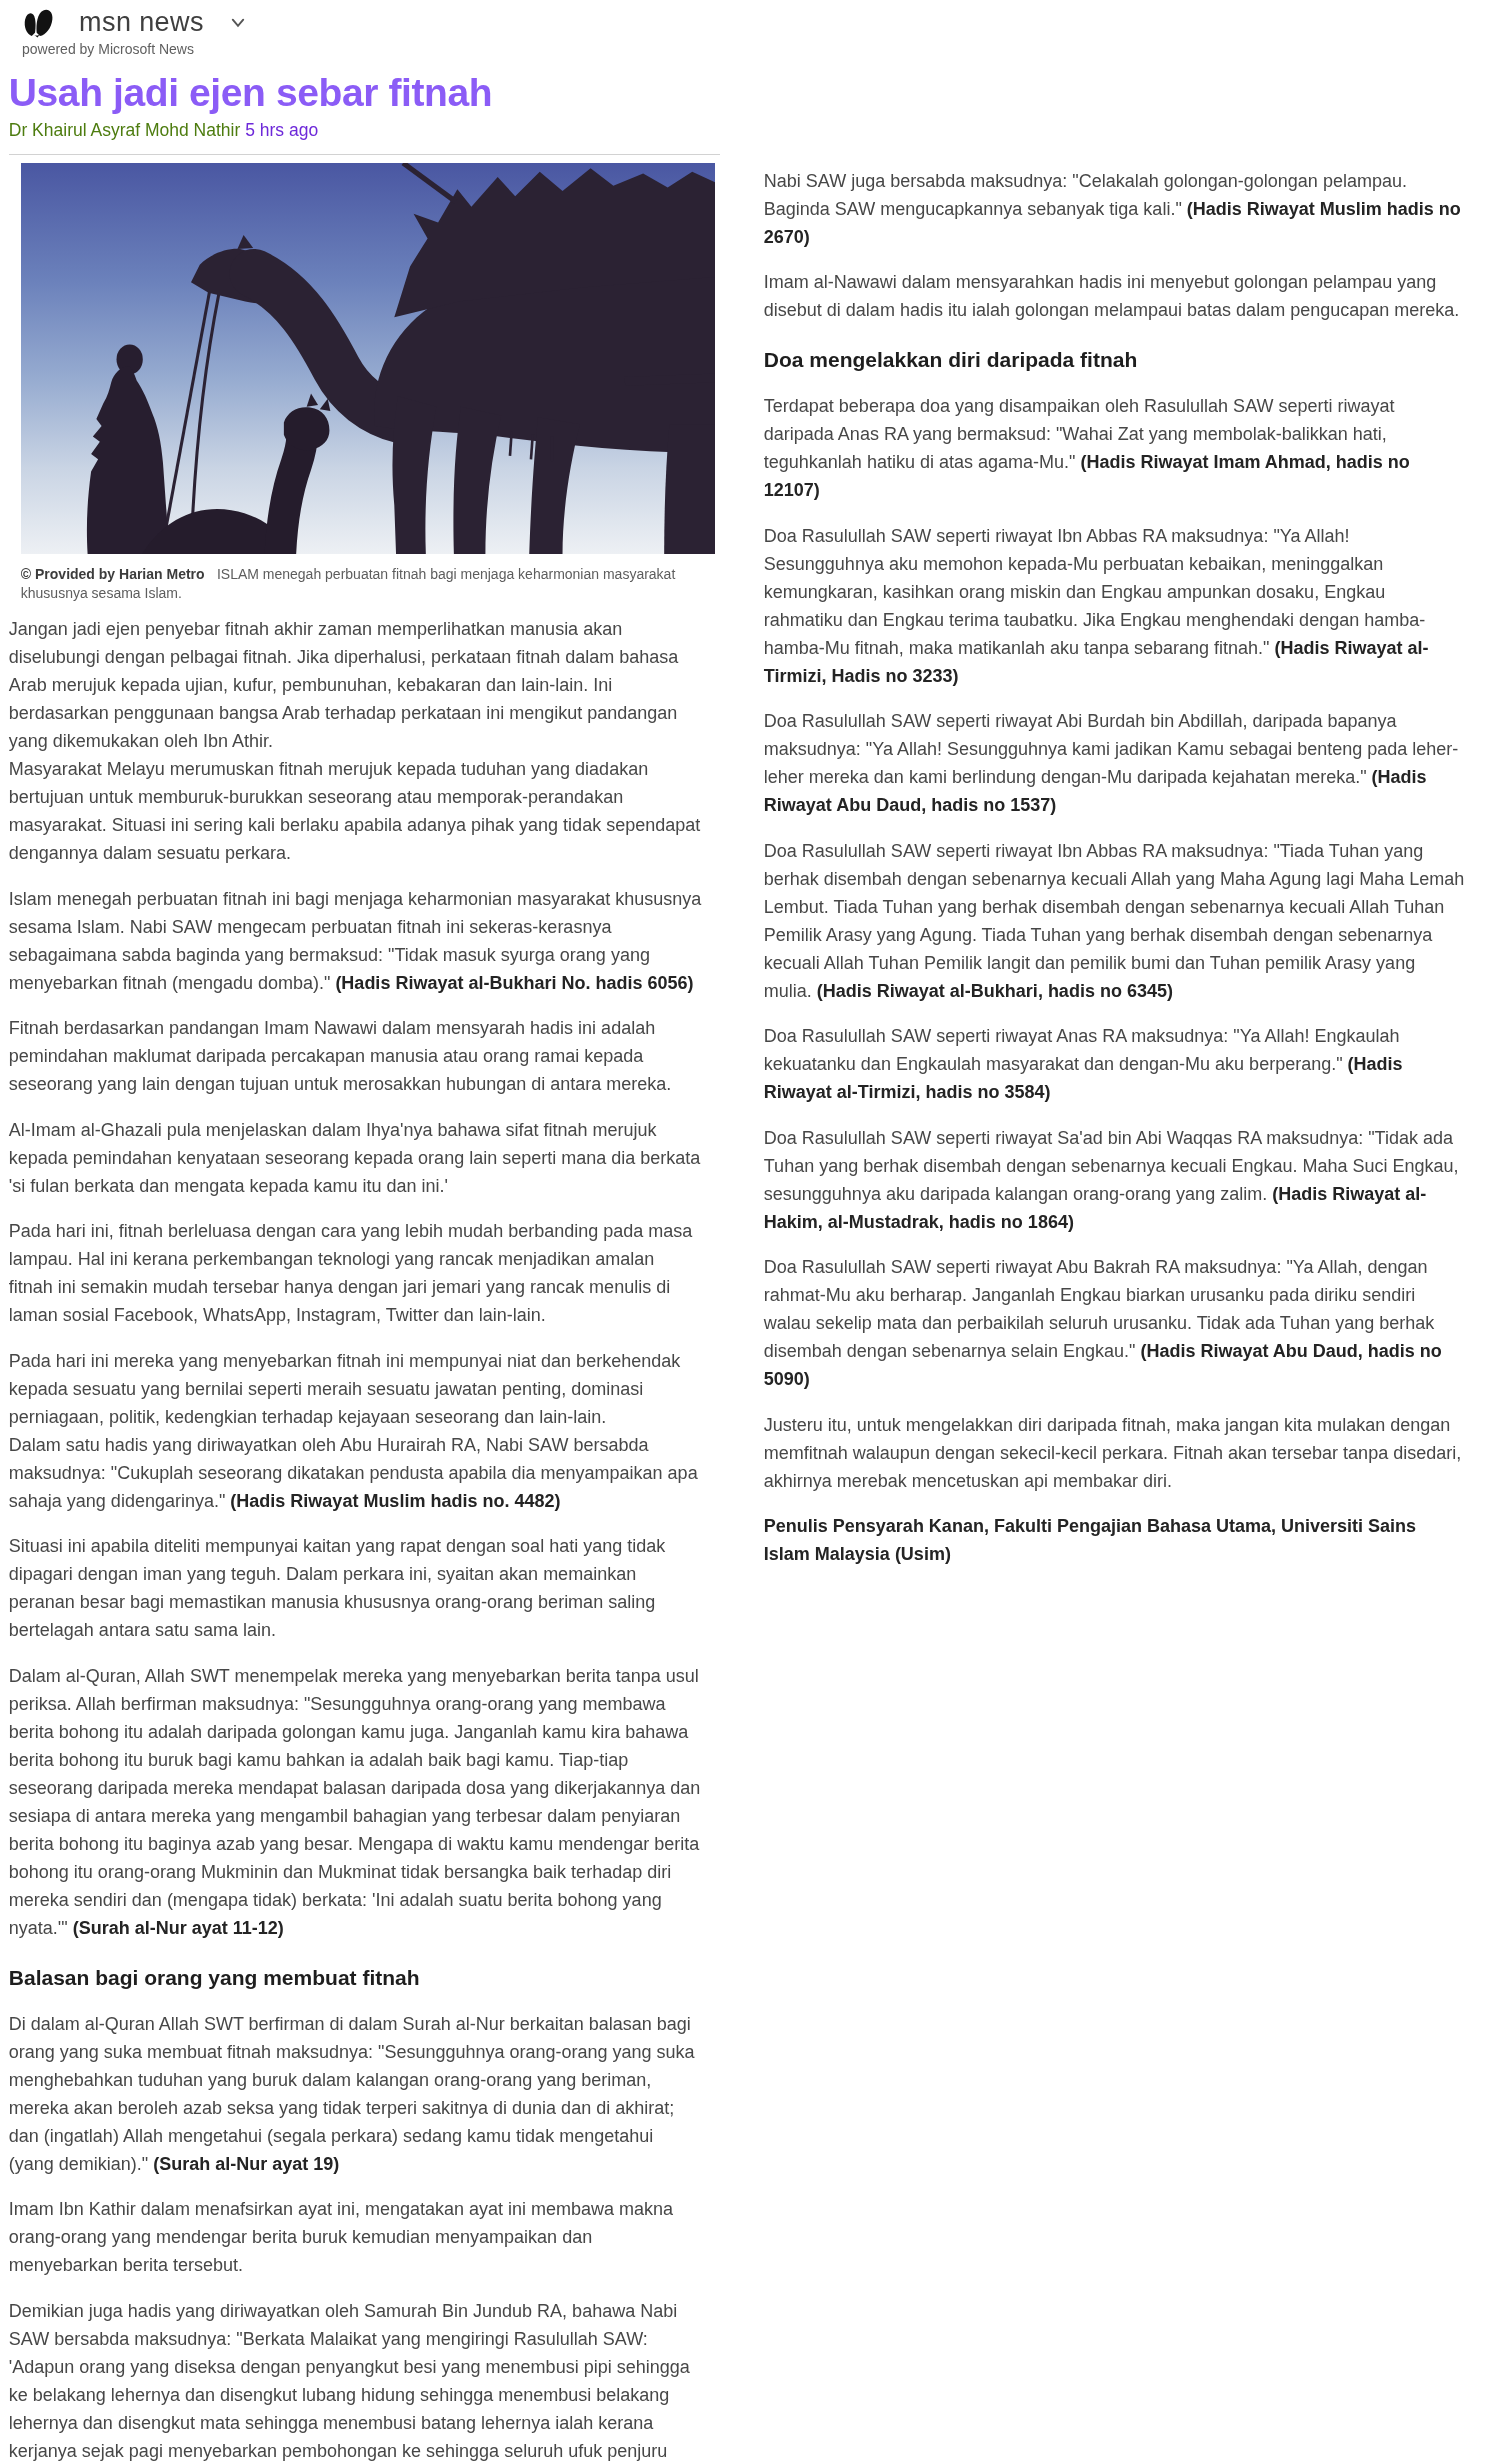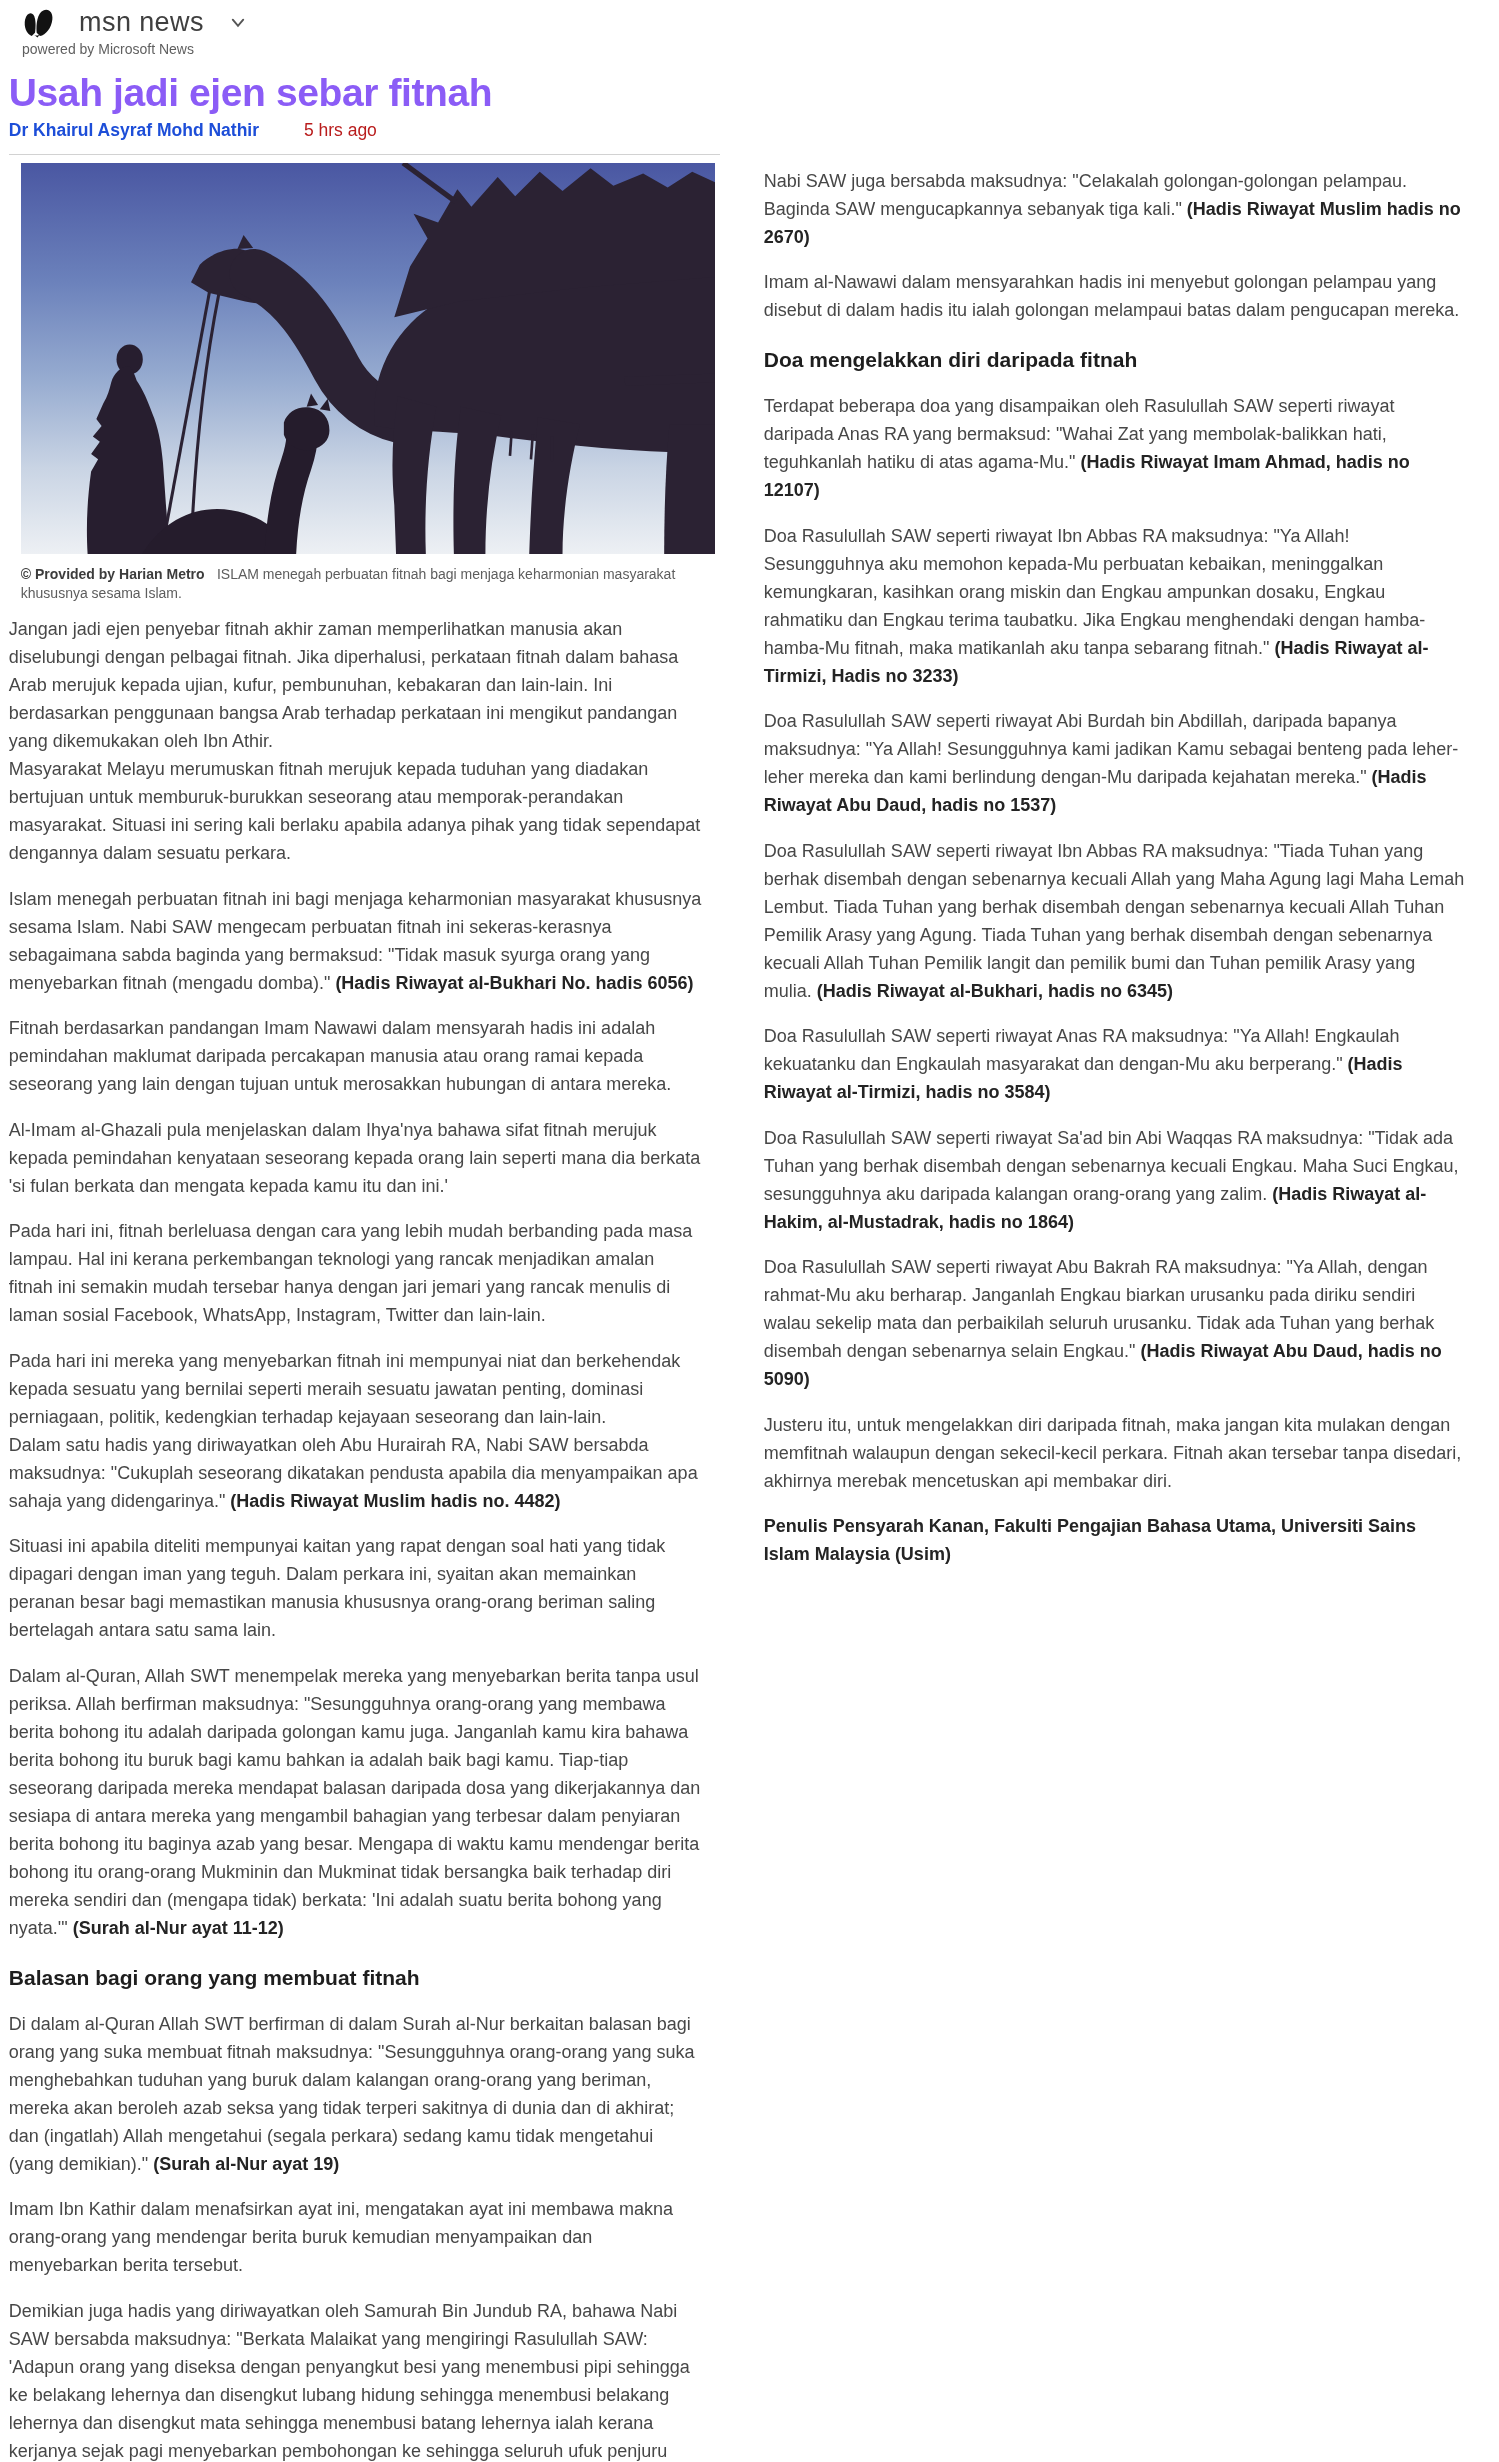--- a/index.html
+++ b/index.html
@@ -20,22 +20,22 @@
   .masthead{padding-left:12.3px;}
   .logo-row{display:flex; align-items:center; gap:25px; cursor:pointer;}
   .butterfly{width:33px; height:31.5px; display:block;}
   .logo-text{font-size:27px; color:var(--logo_text); letter-spacing:0.4px;}
   .chev{width:14px; height:9.6px; margin-left:1.8px;}
   .powered{font-size:14px; color:var(--muted_text); margin:2.6px 0 0 0.9px;}
 
   
   h1{font-size:39px; font-weight:700; color:#8b5cf6; letter-spacing:-0.4px; margin:14px 0 5.3px;}
   .byline{font-size:17.5px; margin:0 0 12.3px;}
-  .byline .author{font-weight:700; color:#1d4ed8;}
-  .byline .time{color:#b91c1c; margin-left:40px;}
+  .byline .author{font-weight:400; color:#4d7c0f;}
+  .byline .time{color:#6d28d9; }
   .divider{border:none; border-top:1.8px solid var(--divider); width:711px; margin:0;}
 
   
   .columns{display:flex; gap:61px;}
   .col-left{width:694px; flex:none;}
   .col-right{width:701px; flex:none;}
 
   figure{margin:8.8px 0 0;padding-left:12px;}
   .photo{width:694px; height:391px; display:block;}
   figcaption{font-size:14px; line-height:19px; color:#5d5d5d; margin-top:10.5px;}

